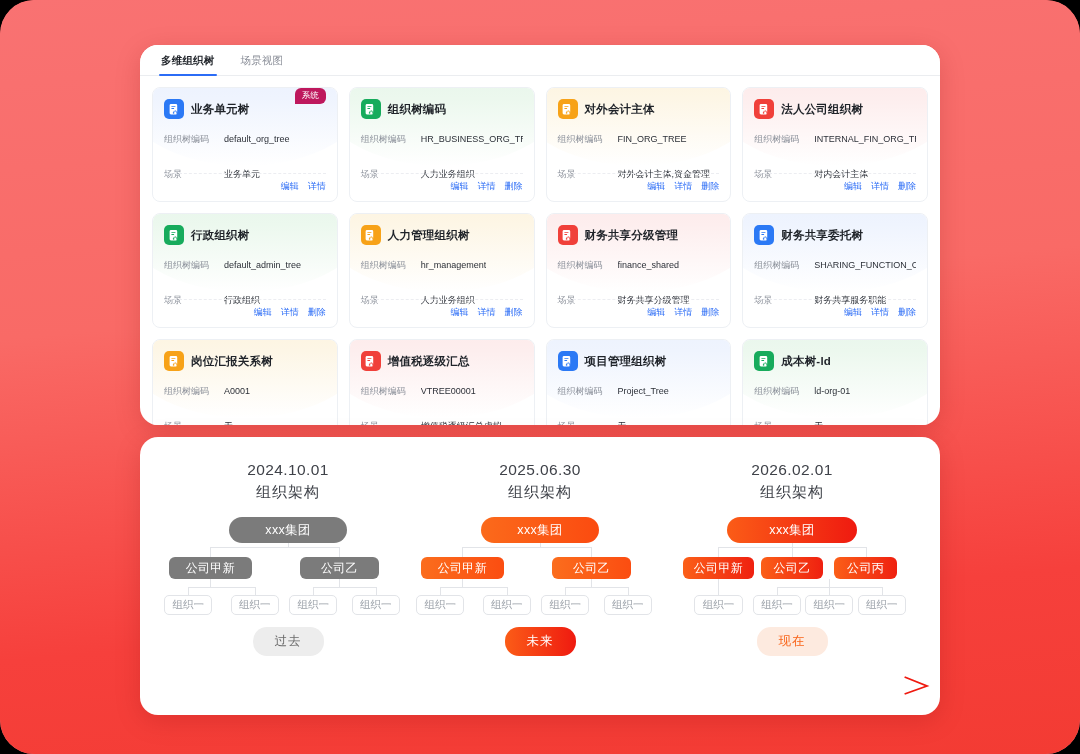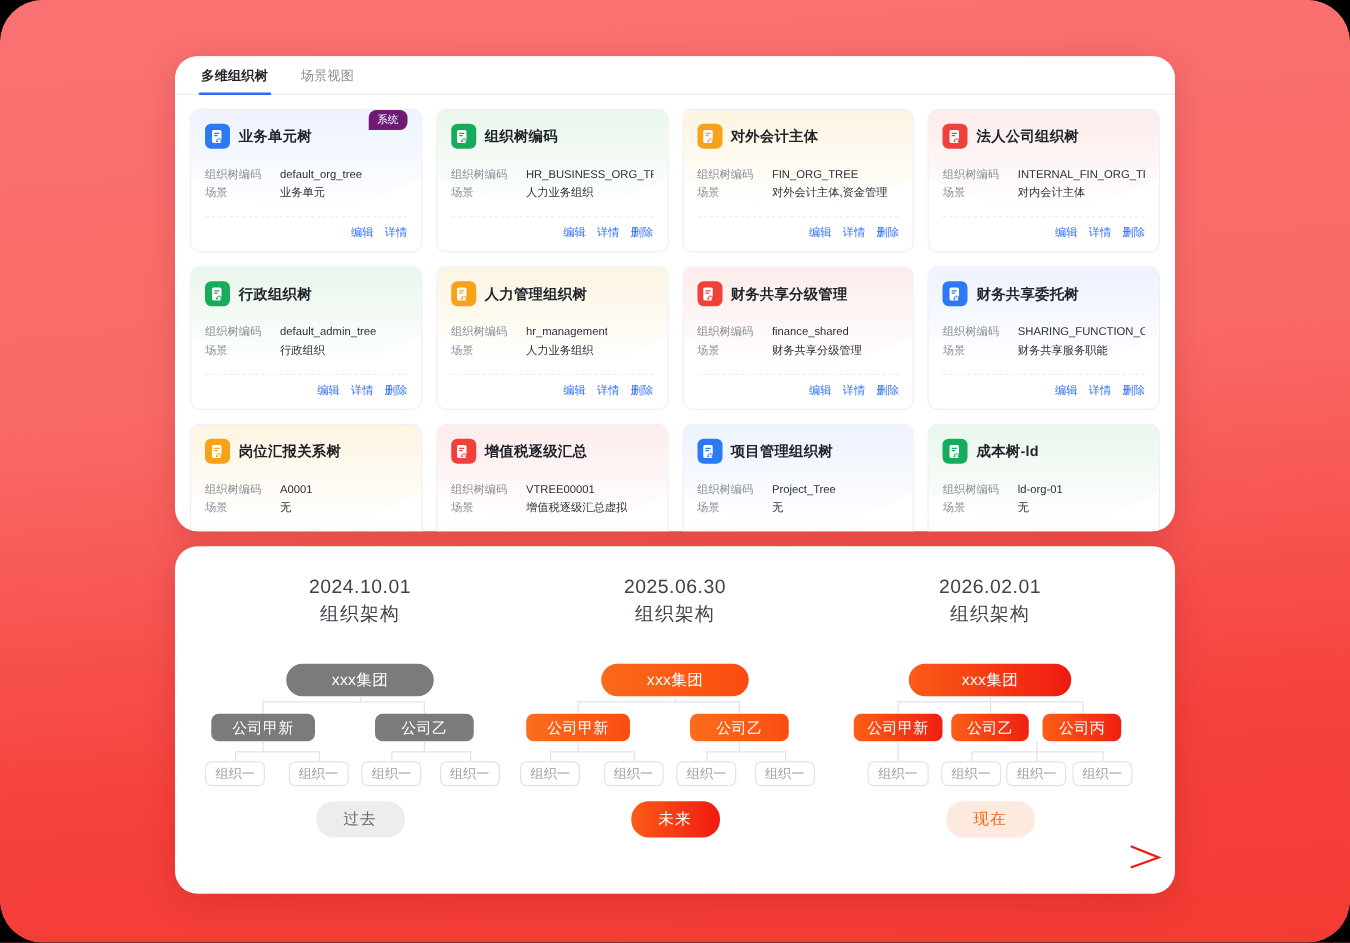--- a/index.html
+++ b/index.html
@@ -93,46 +93,46 @@
   .card.green  .tile { background: #17ab5c; }
   .card.orange .tile { background: #f7a218; }
   .card.red    .tile { background: #f0403a; }
   .tile svg { display: block; }
   .card-title {
     font-size: 11.5px; font-weight: bold; color: #1f2329;
     letter-spacing: .2px; white-space: nowrap;
   }
   .badge {
     position: absolute; right: 0; top: -10px;
-    background: #701a75; color: #fff;
+    background: #be185d; color: #fff;
     font-size: 8.5px; line-height: 1;
     padding: 3px 7px 4px 7px;
     border-radius: 6px 6px 6px 0;
   }
   .kv { position: relative; margin-top: 13px; display: flex; font-size: 9px; line-height: 13px; }
-  .kv + .kv { margin-top: 2px; }
+  .kv + .kv { margin-top: 22px; }
   .kv .k { color: #8a8f99; width: 52px; text-align: left; flex: 0 0 52px; }
   .kv .v { color: #2c3038; margin-left: 8px; white-space: nowrap; overflow: hidden; }
   .card-foot {
     position: absolute; left: 11px; right: 11px; bottom: 8px;
     border-top: 1px dashed #ecedf1;
     padding-top: 6px;
     display: flex; justify-content: flex-end; gap: 9px;
   }
   .act { font-size: 9px; color: #2b6cf6; cursor: pointer; }
 
   
   #bottom-panel { left: 140px; top: 437px; width: 800px; height: 278px; }
   .tl-wrap { position: relative; width: 100%; height: 100%; padding: 22px 22px 0 22px; }
   .tl-cols { display: flex; }
   .tl-col { flex: 1; display: flex; flex-direction: column; align-items: center; }
   .tl-date { font-size: 15.5px; color: #3f4249; line-height: 22px; letter-spacing: .4px; }
   .tl-sub  { font-size: 15px;   color: #3f4249; line-height: 22px; letter-spacing: 1px; }
 
-  .tree { margin-top: 28px; position: relative; width: 100%; height: 96px; }
+  .tree { margin-top: 14px; position: relative; width: 100%; height: 96px; }
   .node {
     position: absolute;
     display: flex; align-items: center; justify-content: center;
     border-radius: 13px;
     font-size: 12px; color: #fff;
     white-space: nowrap;
     letter-spacing: .3px;
   }
   .node.root { height: 26px; border-radius: 13px; font-size: 12.5px; }
   .node.mid  { height: 22px; border-radius: 6px; font-size: 12px; }

